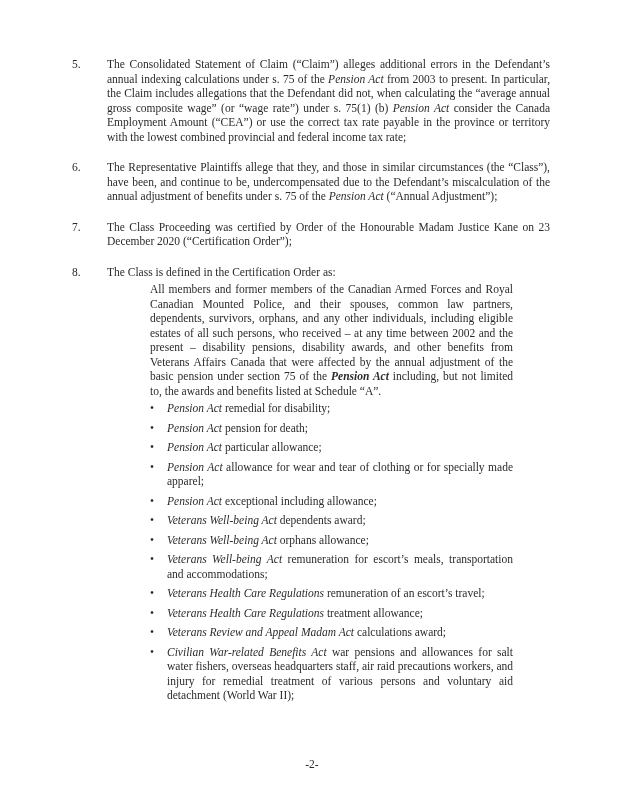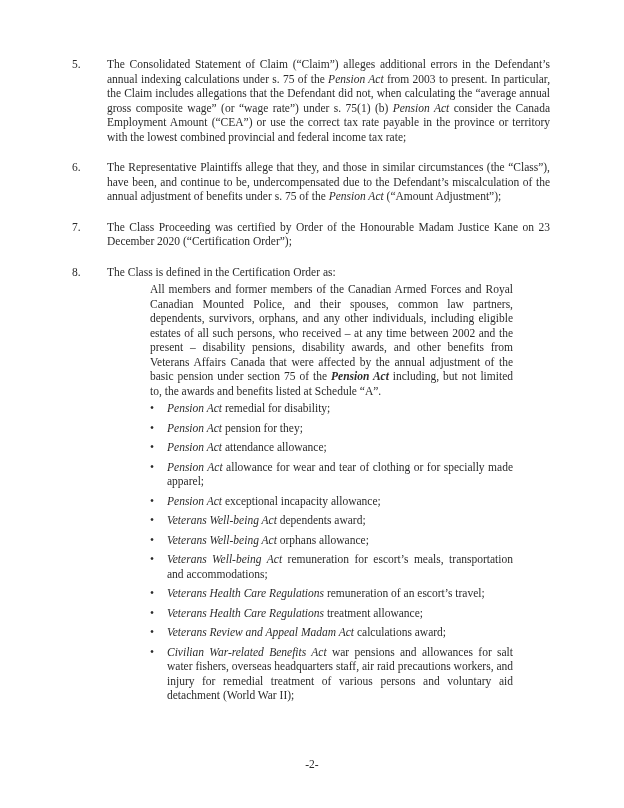--- a/index.html
+++ b/index.html
@@ -68,21 +68,21 @@
 
 <div class="page">
 
   <div class="para">
     <span class="para-number">5.</span>
     <span class="para-text"><span>The Consolidated Statement of Claim (“Claim”) alleges additional errors in the Defendant’s annual indexing calculations under s. 75 of the </span><span class="it">Pension Act</span><span> from 2003 to present. In particular, the Claim includes allegations that the Defendant did not, when calculating the “average annual gross composite wage” (or “wage rate”) under s. 75(1) (b) </span><span class="it">Pension Act</span><span> consider the Canada Employment Amount (“CEA”) or use the correct tax rate payable in the province or territory with the lowest combined provincial and federal income tax rate;</span></span>
   </div>
 
   <div class="para">
     <span class="para-number">6.</span>
-    <span class="para-text"><span>The Representative Plaintiffs allege that they, and those in similar circumstances (the “Class”), have been, and continue to be, undercompensated due to the Defendant’s miscalculation of the annual adjustment of benefits under s. 75 of the </span><span class="it">Pension Act</span><span> (“Amount Adjustment”);</span></span>
+    <span class="para-text"><span>The Representative Plaintiffs allege that they, and those in similar circumstances (the “Class”), have been, and continue to be, undercompensated due to the Defendant’s miscalculation of the annual adjustment of benefits under s. 75 of the </span><span class="it">Pension Act</span><span> (“Annual Adjustment”);</span></span>
   </div>
 
   <div class="para">
     <span class="para-number">7.</span>
     <span class="para-text"><span>The Class Proceeding was certified by Order of the Honourable Madam Justice Kane on 23 December 2020 (“Certification Order”);</span></span>
   </div>
 
   <div class="para">
     <span class="para-number">8.</span>
     <span class="para-text"><span>The Class is defined in the Certification Order as:</span></span>
@@ -90,33 +90,33 @@
 
   <div class="quote"><span>All members and former members of the Canadian Armed Forces and Royal Canadian Mounted Police, and their spouses, common law partners, dependents, survivors, orphans, and any other individuals, including eligible estates of all such persons, who received – at any time between 2002 and the present – disability pensions, disability awards, and other benefits from Veterans Affairs Canada that were affected by the annual adjustment of the basic pension under section 75 of the </span><span class="it bd">Pension Act</span><span> including, but not limited to, the awards and benefits listed at Schedule “A”.</span></div>
 
   <div class="bullets">
       <div class="bullet-item">
         <span class="bullet-marker">•</span>
         <span class="bullet-text"><span class="it">Pension Act</span><span> remedial for disability;</span></span>
       </div>
       <div class="bullet-item">
         <span class="bullet-marker">•</span>
-        <span class="bullet-text"><span class="it">Pension Act</span><span> pension for they;</span></span>
+        <span class="bullet-text"><span class="it">Pension Act</span><span> pension for death;</span></span>
       </div>
       <div class="bullet-item">
         <span class="bullet-marker">•</span>
-        <span class="bullet-text"><span class="it">Pension Act</span><span> attendance allowance;</span></span>
+        <span class="bullet-text"><span class="it">Pension Act</span><span> particular allowance;</span></span>
       </div>
       <div class="bullet-item">
         <span class="bullet-marker">•</span>
         <span class="bullet-text"><span class="it">Pension Act</span><span> allowance for wear and tear of clothing or for specially made apparel;</span></span>
       </div>
       <div class="bullet-item">
         <span class="bullet-marker">•</span>
-        <span class="bullet-text"><span class="it">Pension Act</span><span> exceptional incapacity allowance;</span></span>
+        <span class="bullet-text"><span class="it">Pension Act</span><span> exceptional including allowance;</span></span>
       </div>
       <div class="bullet-item">
         <span class="bullet-marker">•</span>
         <span class="bullet-text"><span class="it">Veterans Well-being Act</span><span> dependents award;</span></span>
       </div>
       <div class="bullet-item">
         <span class="bullet-marker">•</span>
         <span class="bullet-text"><span class="it">Veterans Well-being Act</span><span> orphans allowance;</span></span>
       </div>
       <div class="bullet-item">

